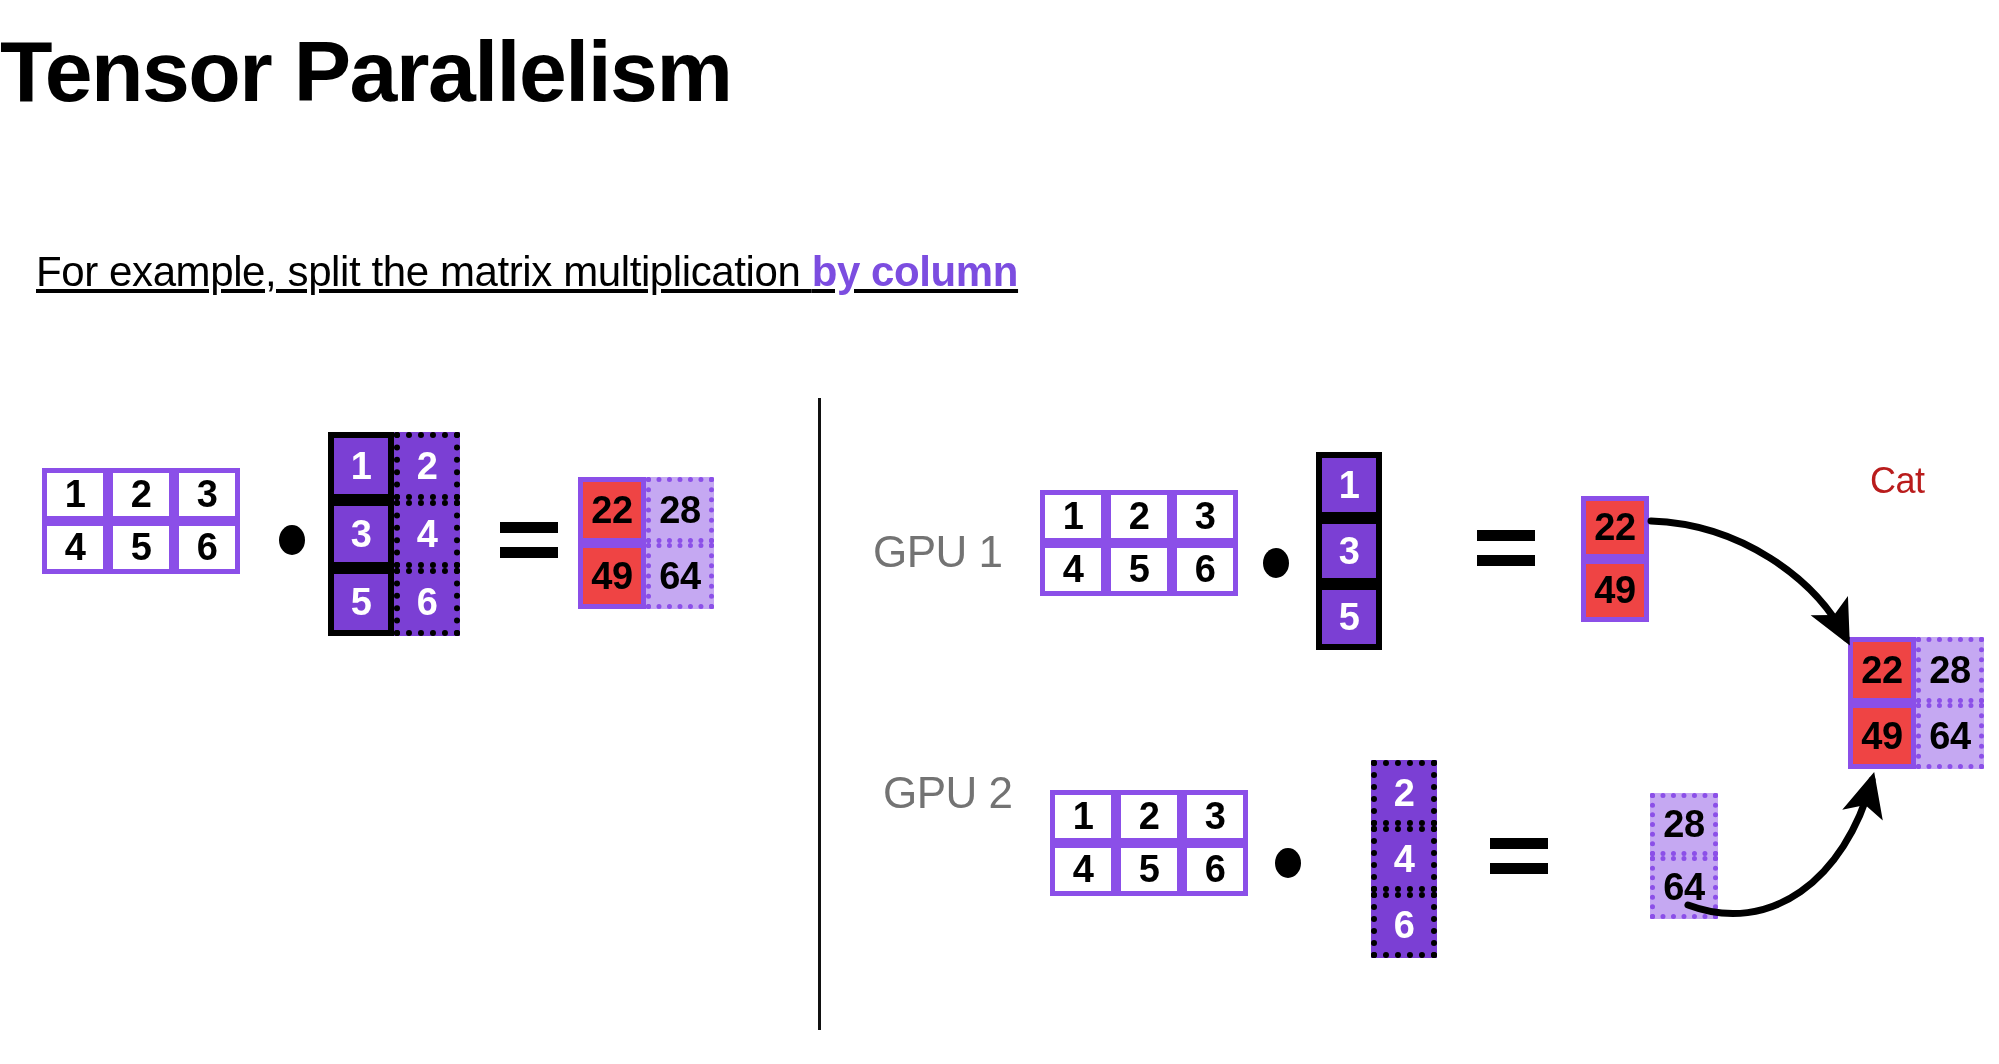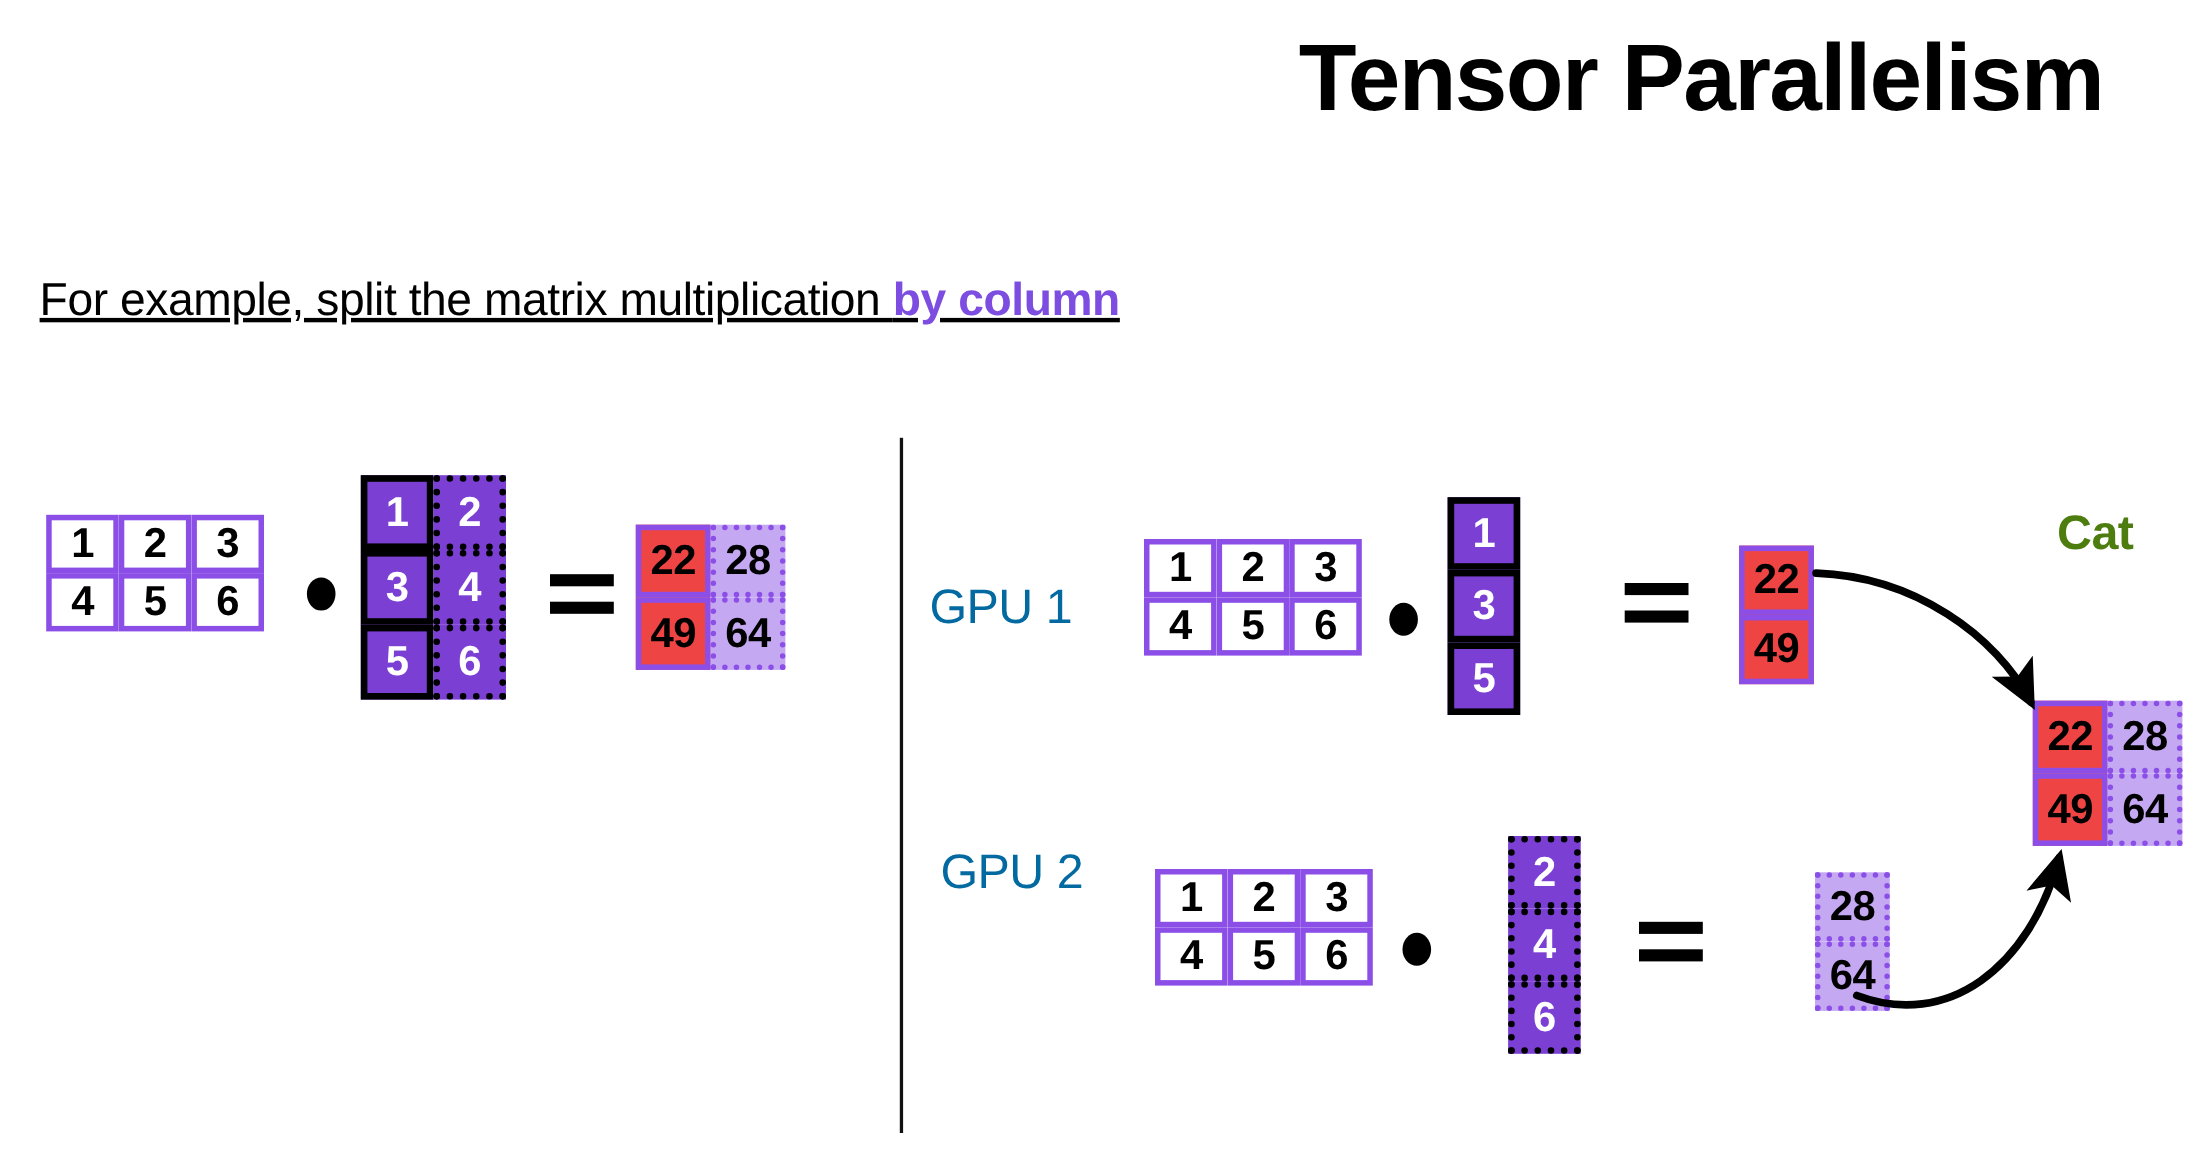--- a/index.html
+++ b/index.html
@@ -15,21 +15,21 @@
     font-family: "Liberation Sans", sans-serif;
     color: #000000;
   }
 
   
   #slide-title {
     position: absolute;
     top: 28px;
     left: 0;
     width: 1912px;
-    text-align: right;
+    text-align: left;
     font-size: 86px;
     font-weight: 700;
     letter-spacing: -1.5px;
     line-height: 1.0;
     color: #000000;
   }
   #subtitle {
     position: absolute;
     top: 248px;
     left: 36px;
@@ -123,29 +123,30 @@
     background: #000000;
   }
   .op-eq span:first-child { margin-bottom: 14px; }
 
   
   .gpu-label {
     position: absolute;
     font-size: 44px;
     font-weight: 400;
     letter-spacing: -0.5px;
-    color: #0369a1;
+    color: #737373;
     white-space: nowrap;
+    margin-left: 28px;
   }
   #cat-label {
     position: absolute;
-    font-size: 44px;
-    font-weight: 700;
+    font-size: 36px;
+    font-weight: 400;
     letter-spacing: -0.5px;
-    color: #4d7c0f;
+    color: #b91c1c;
     white-space: nowrap;
   }
 
   
   #arrows {
     position: absolute;
     left: 0;
     top: 0;
     width: 1999px;
     height: 1064px;

